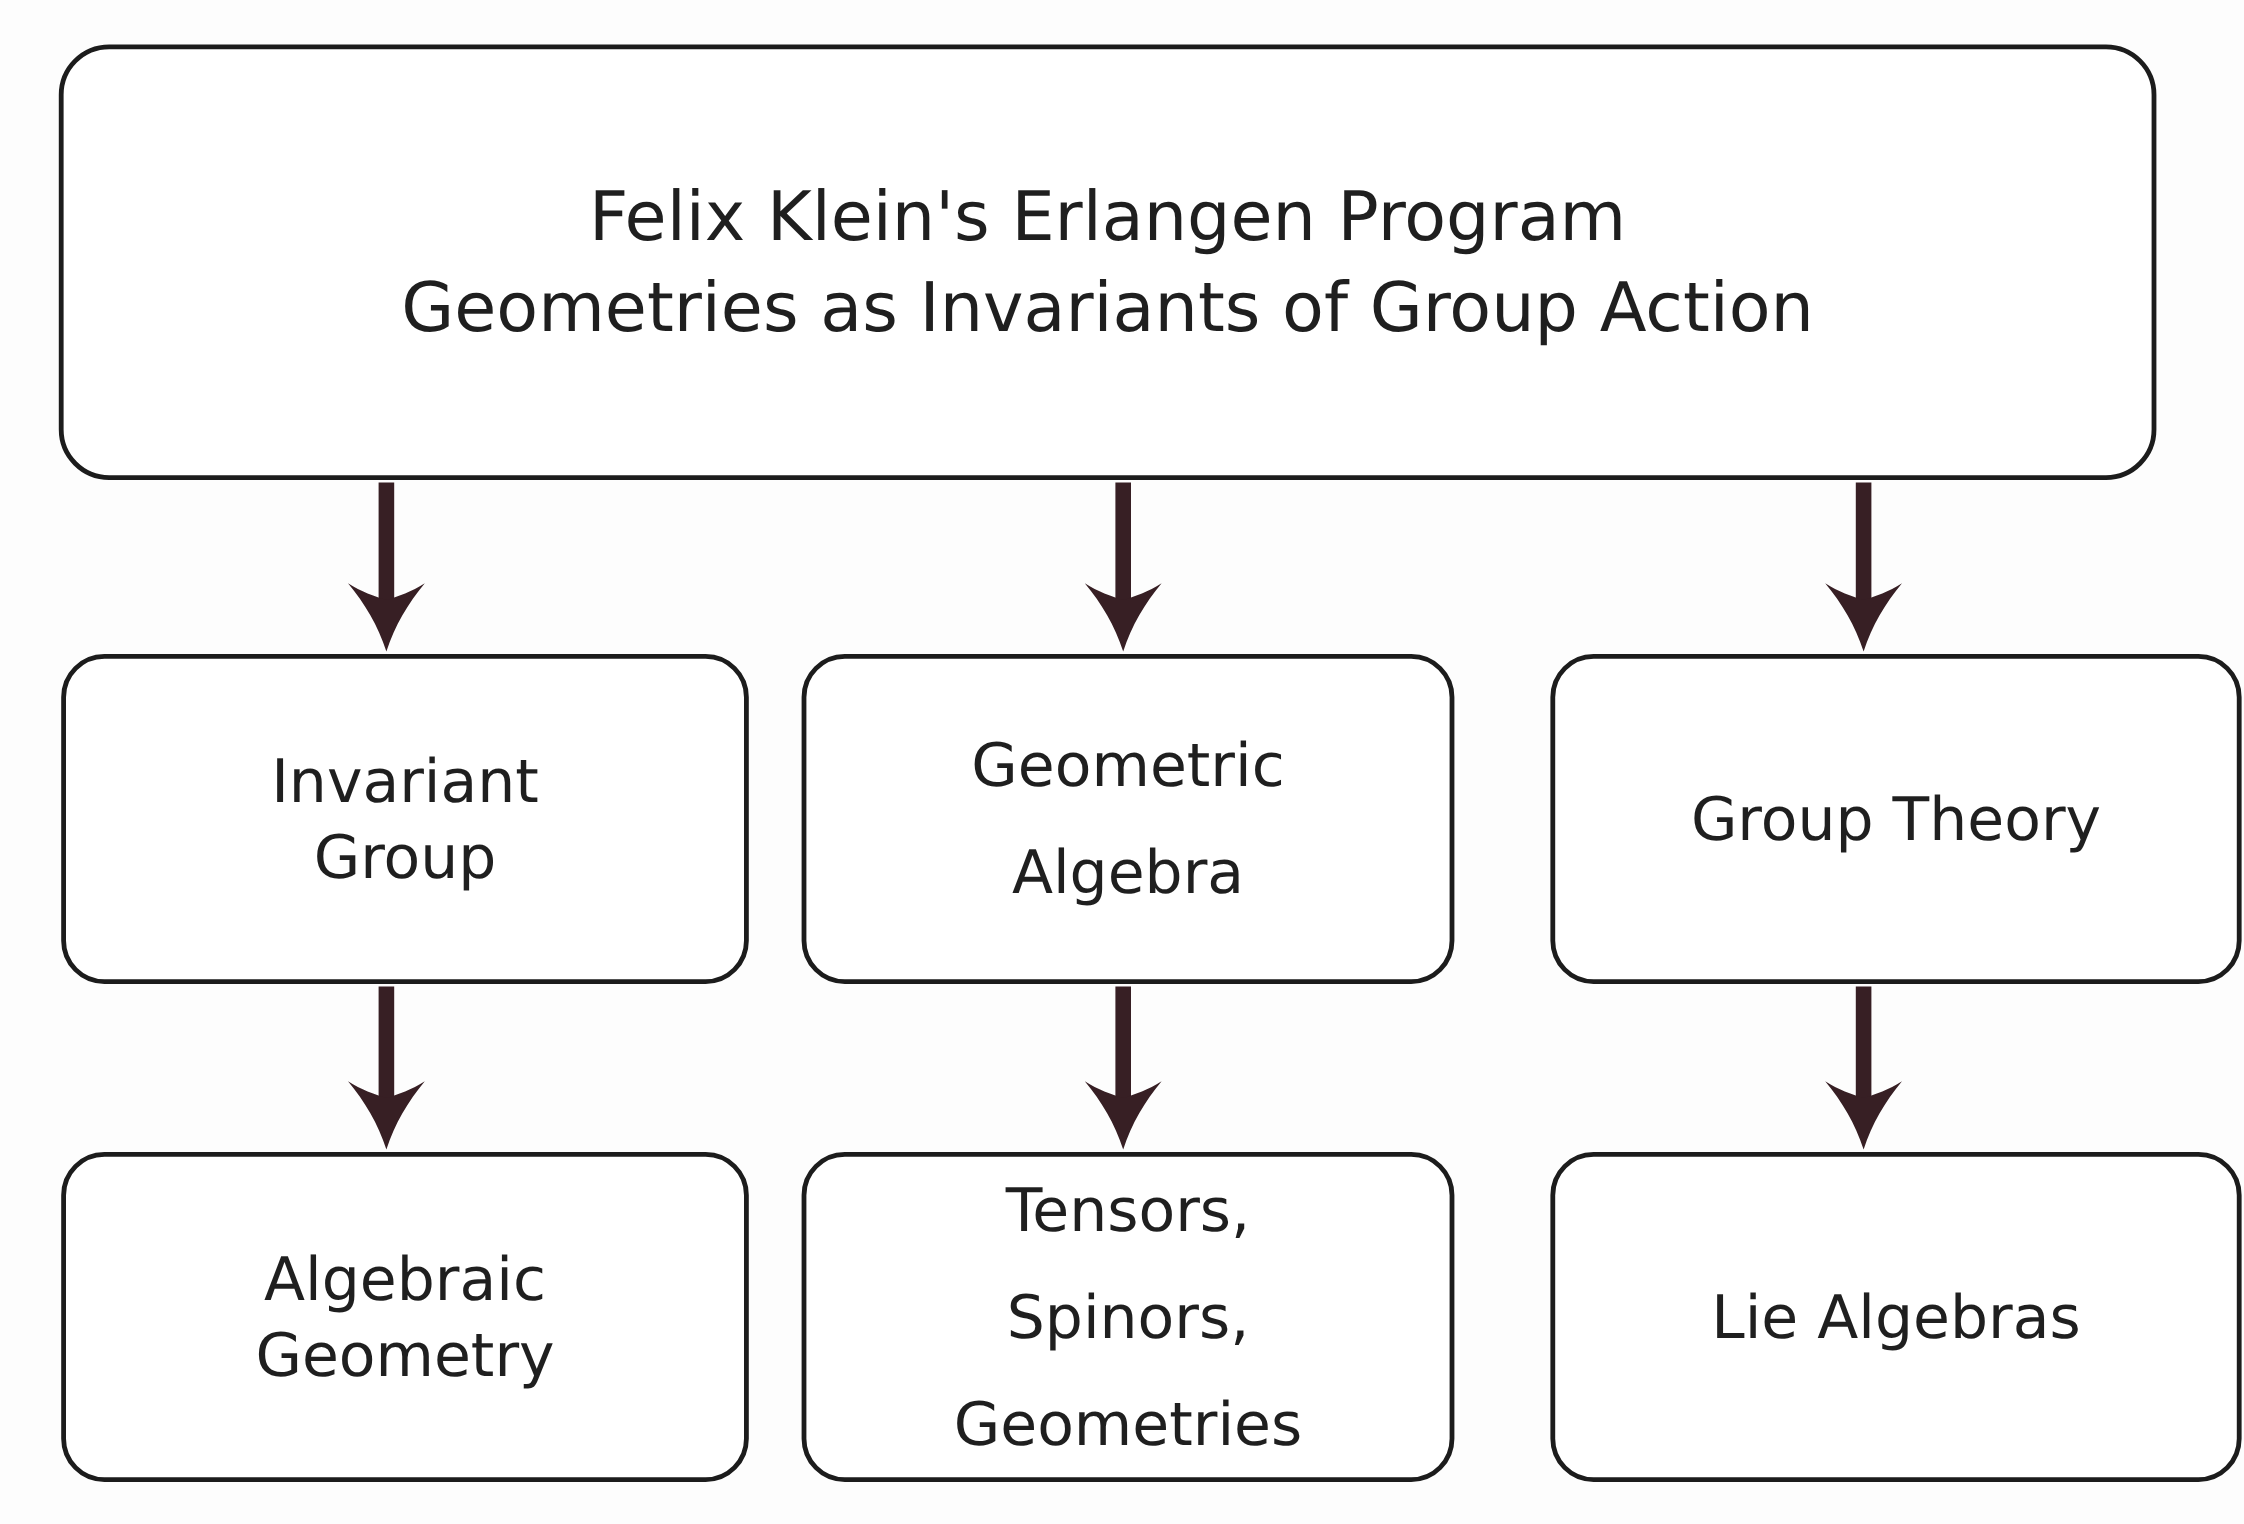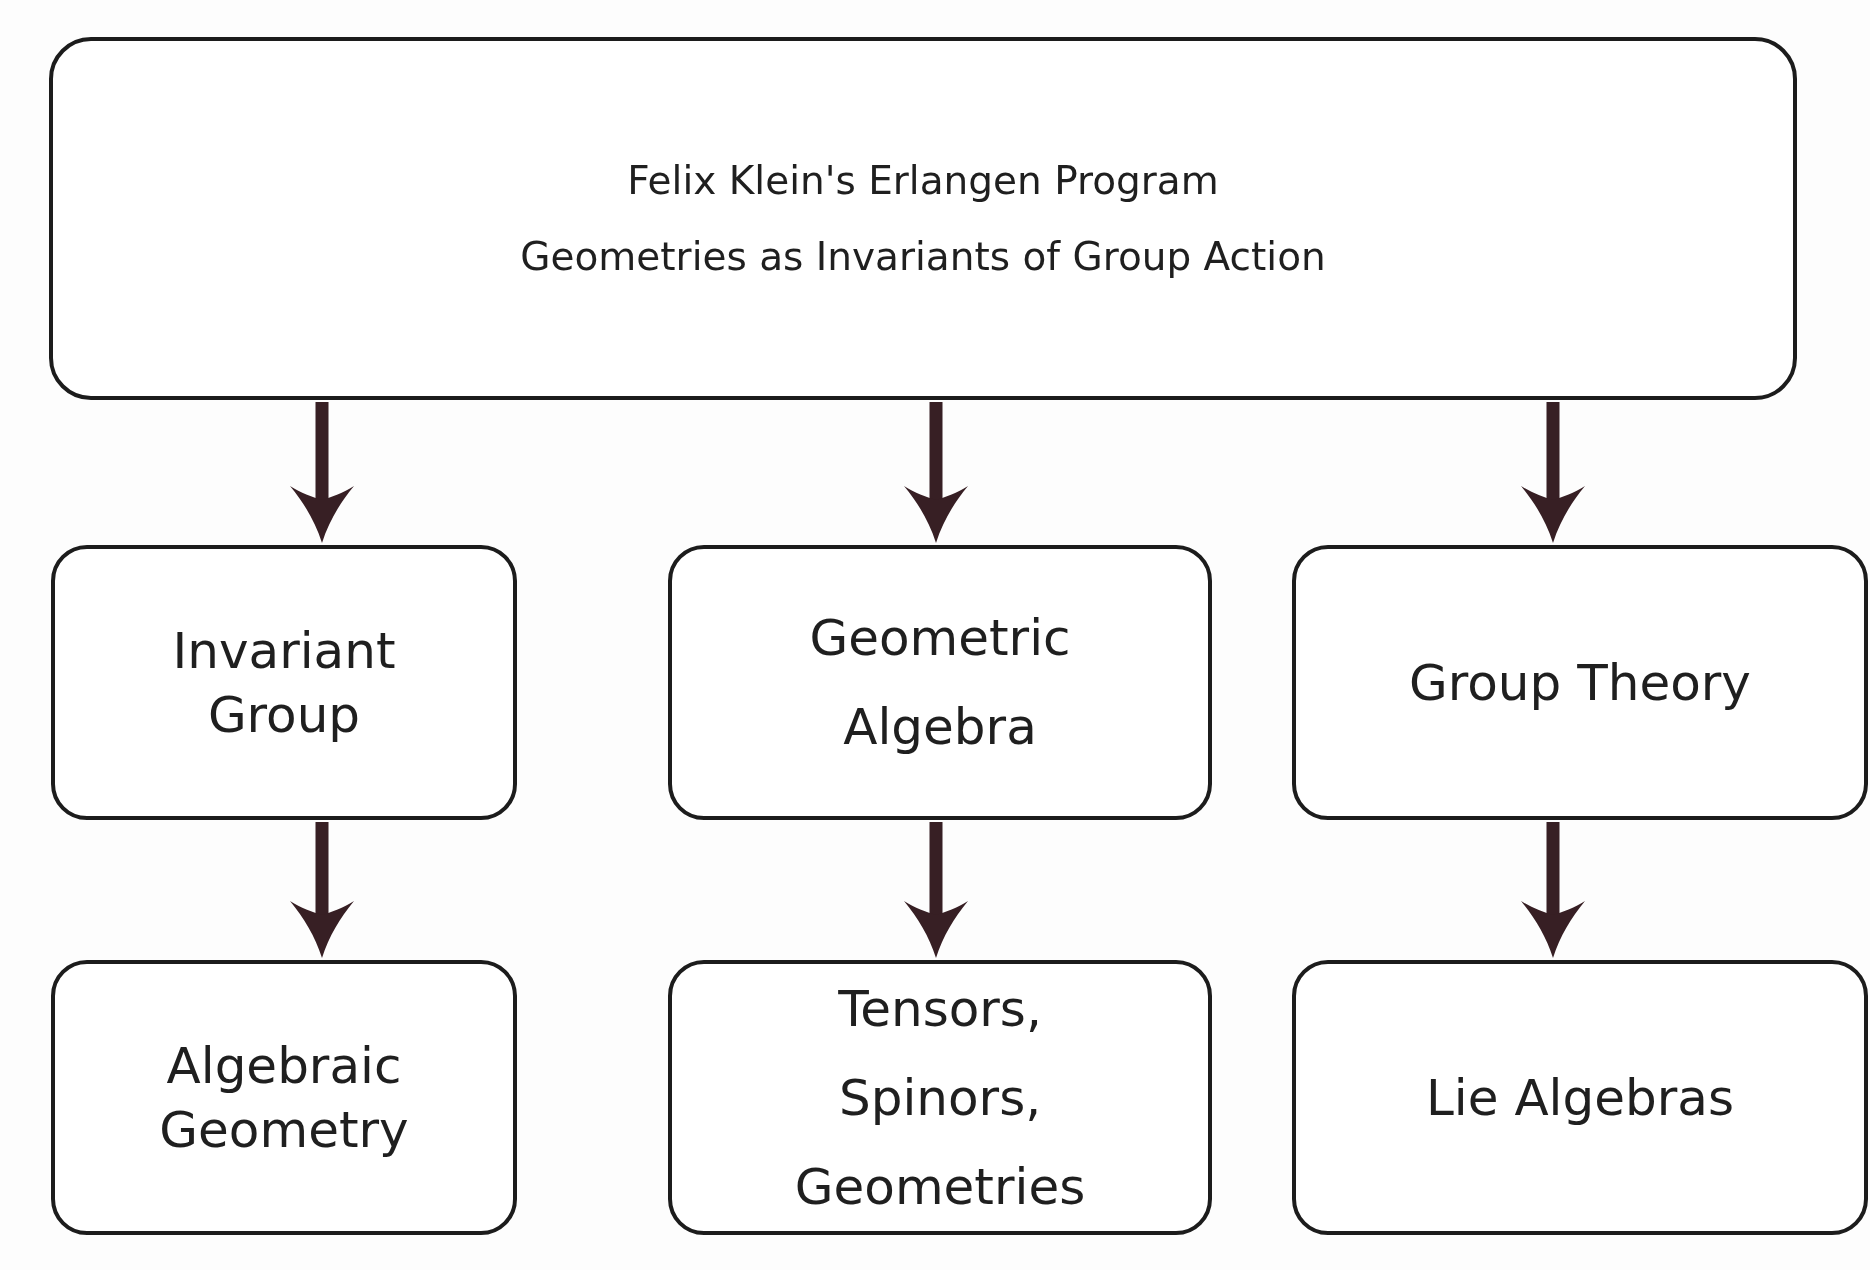--- a/index.html
+++ b/index.html
@@ -29,32 +29,32 @@
     flex-direction: column;
     align-items: center;
     justify-content: center;
     text-align: center;
   }
   .node .line { display: block; }
   .root-node {
     left: 49px; top: 37px;
     width: 1748px; height: 363px;
     border-radius: 42px;
-    font-size: 39px;
+    font-size: 57px;
     line-height: 76px;
   }
   .mid-node, .leaf-node {
     height: 275px;
     border-radius: 36px;
     font-size: 50px;
     line-height: 64px;
   }
   .row-mid  { top: 545px; }
   .row-leaf { top: 960px; }
-  .col-1 { left: 51px;   width: 466px; }
+  .col-1 { left: 51px;   width: 573px; }
   .col-2 { left: 668px;  width: 544px; gap: 25px; }
   .col-3 { left: 1292px; width: 576px; }
   svg.arrows {
     position: absolute;
     left: 0; top: 0;
     width: 1870px; height: 1270px;
     pointer-events: none;
   }
   svg.arrows .stem {
     stroke: var(--arrow);

